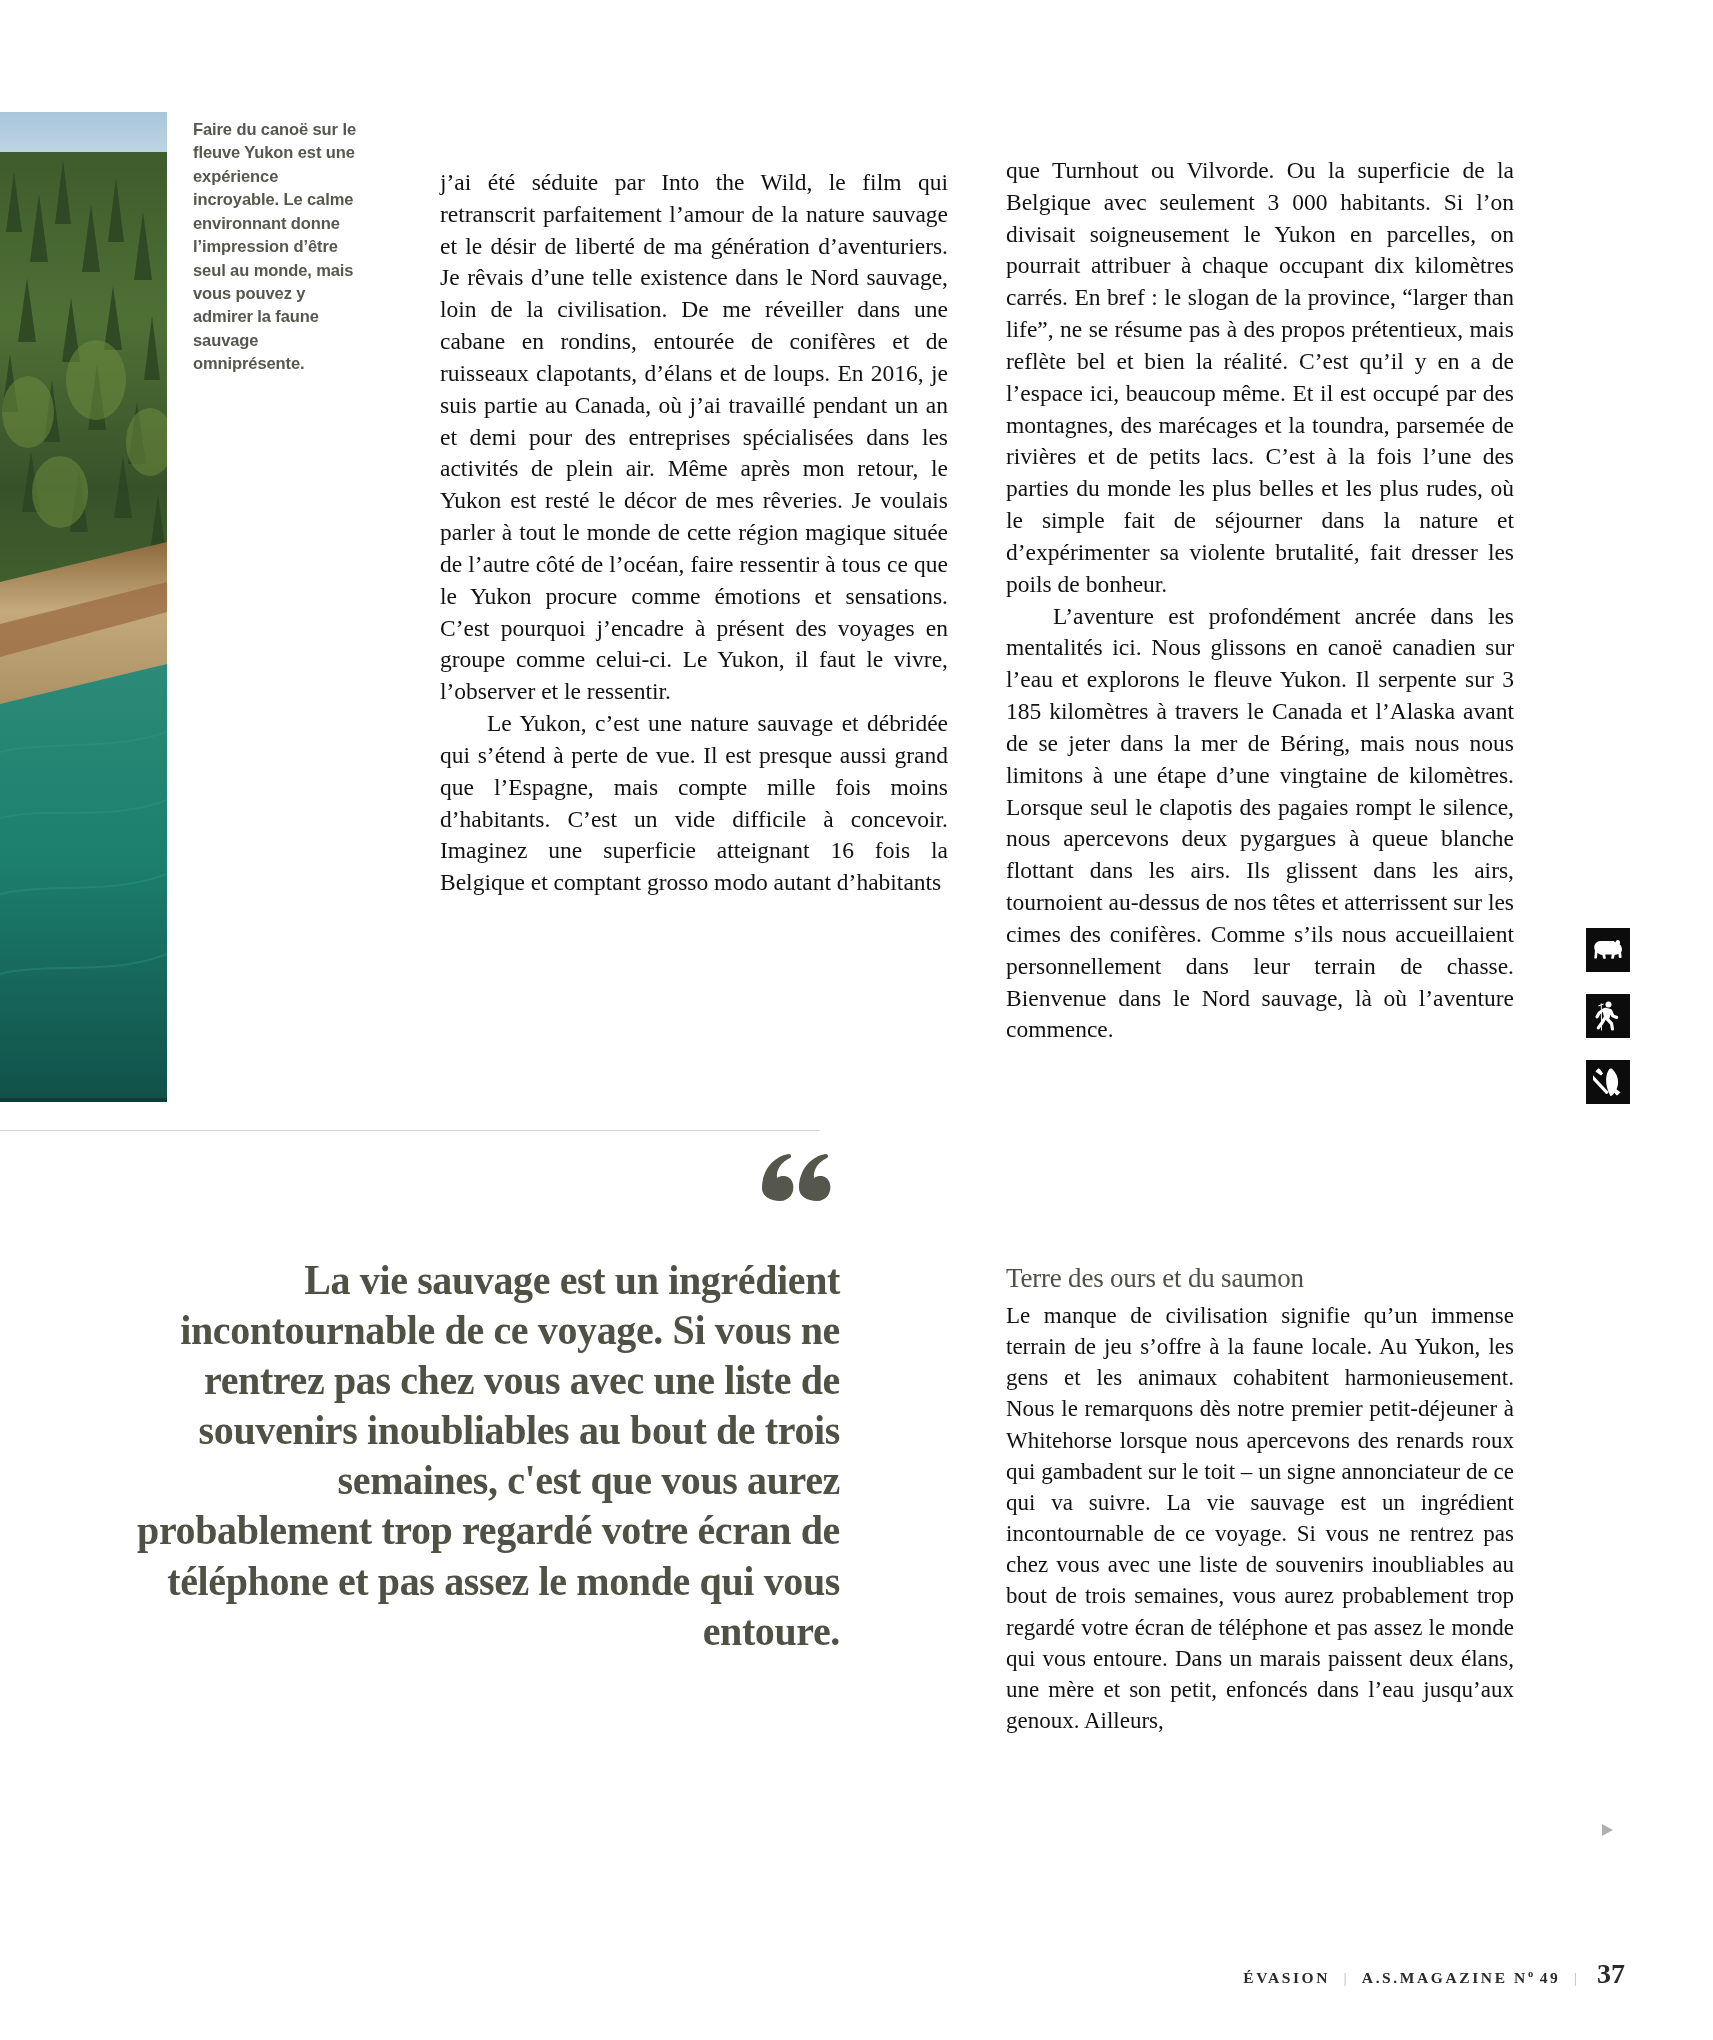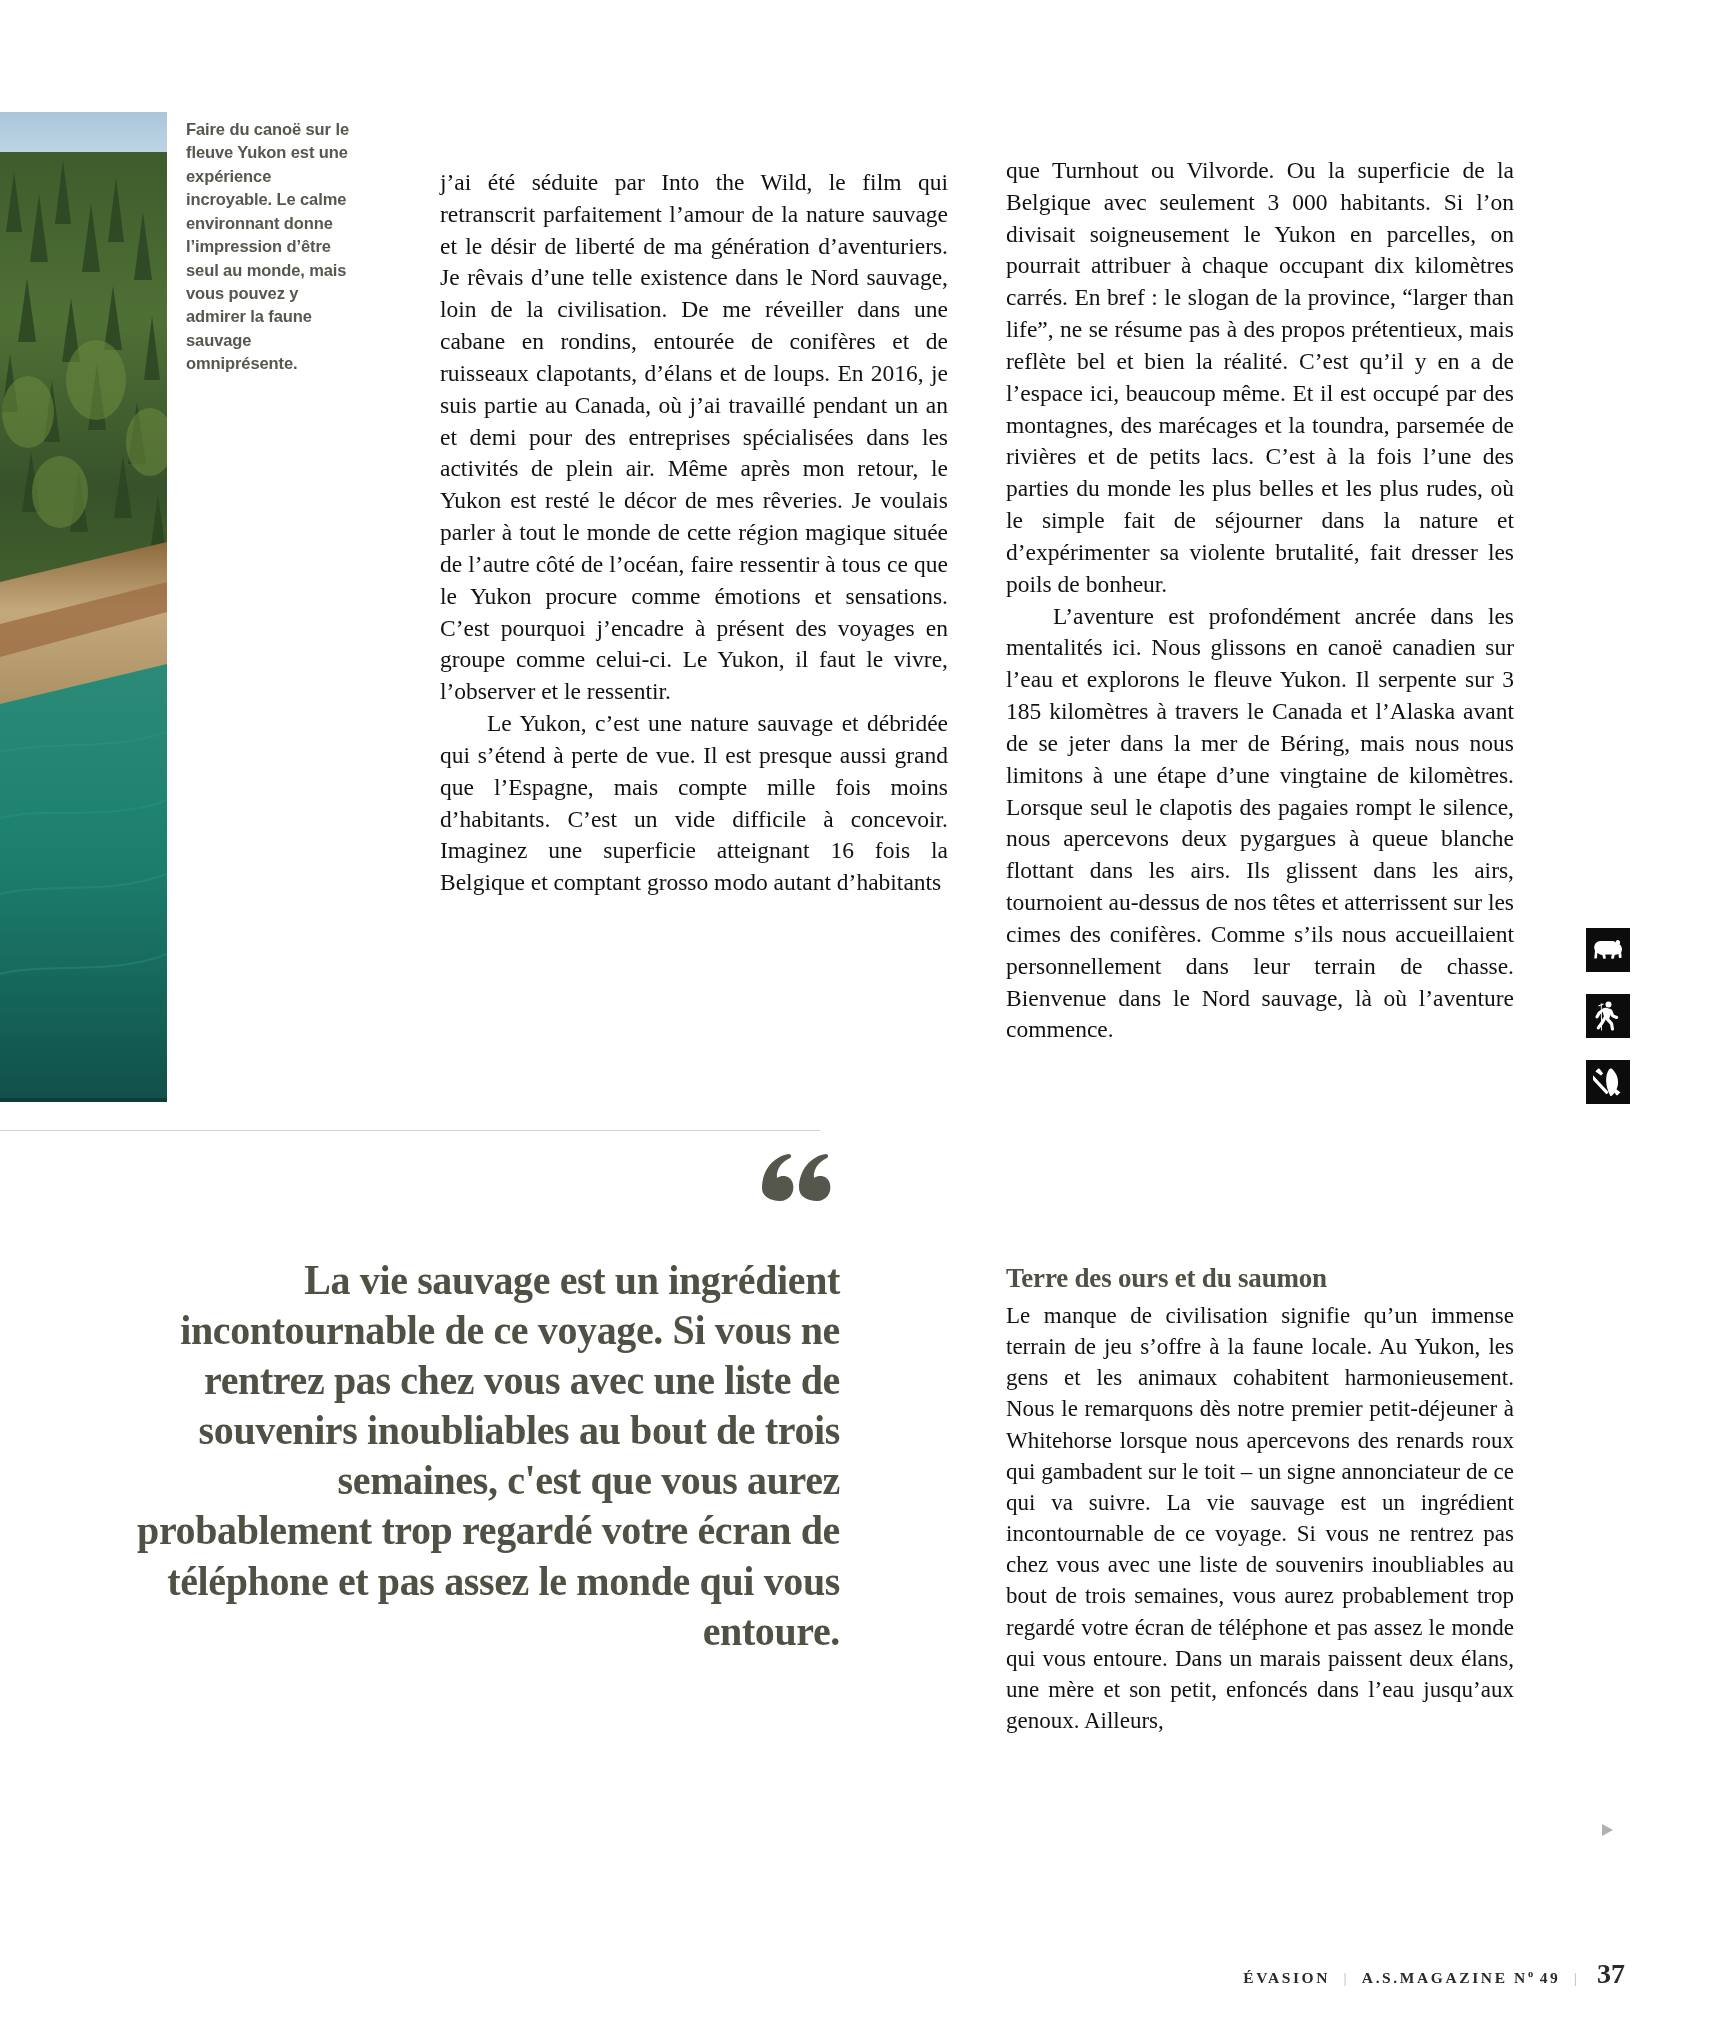--- a/index.html
+++ b/index.html
@@ -17,21 +17,21 @@
     position:absolute;
     left:0; top:112px;
     width:167px; height:990px;
     overflow:hidden;
   }
   #photo svg{display:block;width:167px;height:990px;}
 
   
   #caption{
     position:absolute;
-    left:186px; top:118px;
+    left:193px; top:118px;
     width:175px;
     font-family:"Liberation Sans", sans-serif;
     font-weight:bold;
     font-size:16.5px;
     line-height:1.42;
     color:#56584f;
     letter-spacing:-0.1px;
   }
 
   
@@ -82,21 +82,21 @@
     transform:scaleX(0.93);
     transform-origin:right top;
   }
 
   
   #subhead{
     position:absolute;
     left:1006px; top:1264px;
     width:508px;
     font-family:"Liberation Serif", serif;
-    font-weight:bold;
+    font-weight:normal;
     font-size:27px;
     line-height:1.1;
     color:#4f5145;
     letter-spacing:-0.2px;
   }
   #col-right-2{
     position:absolute;
     left:1006px; top:1300px; width:508px;
     font-family:"Liberation Serif", serif;
     font-size:23px;

